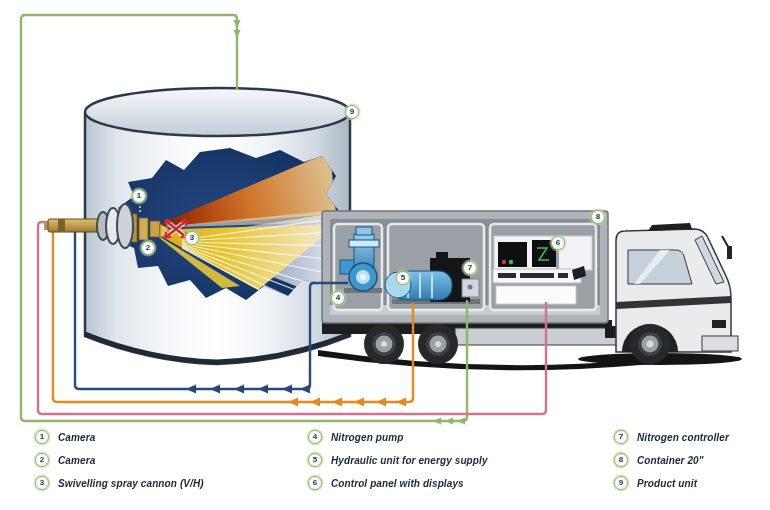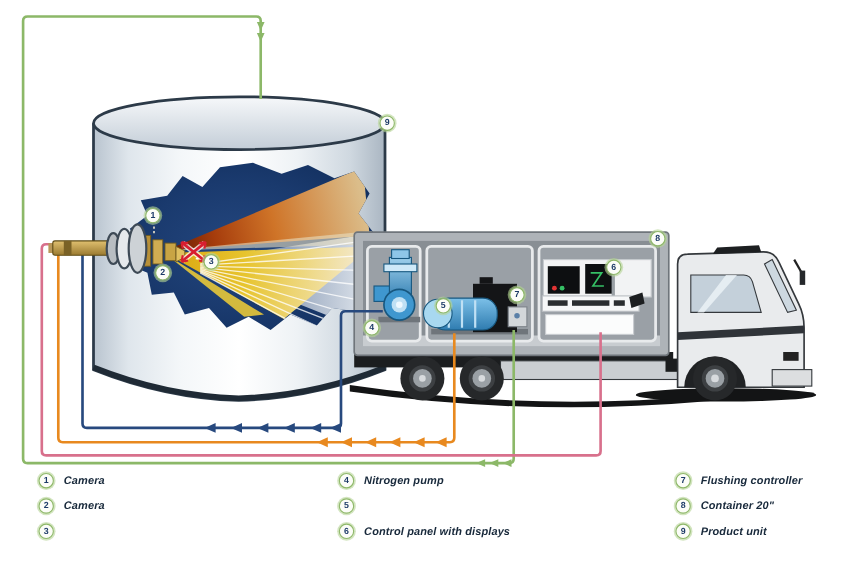--- a/index.html
+++ b/index.html
@@ -277,39 +277,41 @@
     <div class="lrow">
       <span class="badge">1</span>
       <span class="lbl">Camera</span>
     </div>
     <div class="lrow">
       <span class="badge">2</span>
       <span class="lbl">Camera</span>
     </div>
     <div class="lrow">
       <span class="badge">3</span>
+      <span class="lbl">Swivelling spray cannon (V/H)</span>
     </div>
   </div>
   <div class="lcol" style="left:308px;">
     <div class="lrow">
       <span class="badge">4</span>
       <span class="lbl">Nitrogen pump</span>
     </div>
     <div class="lrow">
       <span class="badge">5</span>
+      <span class="lbl">Hydraulic unit for energy supply</span>
     </div>
     <div class="lrow">
       <span class="badge">6</span>
       <span class="lbl">Control panel with displays</span>
     </div>
   </div>
   <div class="lcol" style="left:614px;">
     <div class="lrow">
       <span class="badge">7</span>
-      <span class="lbl">Flushing controller</span>
+      <span class="lbl">Nitrogen controller</span>
     </div>
     <div class="lrow">
       <span class="badge">8</span>
       <span class="lbl">Container 20"</span>
     </div>
     <div class="lrow">
       <span class="badge">9</span>
       <span class="lbl">Product unit</span>
     </div>
   </div>

